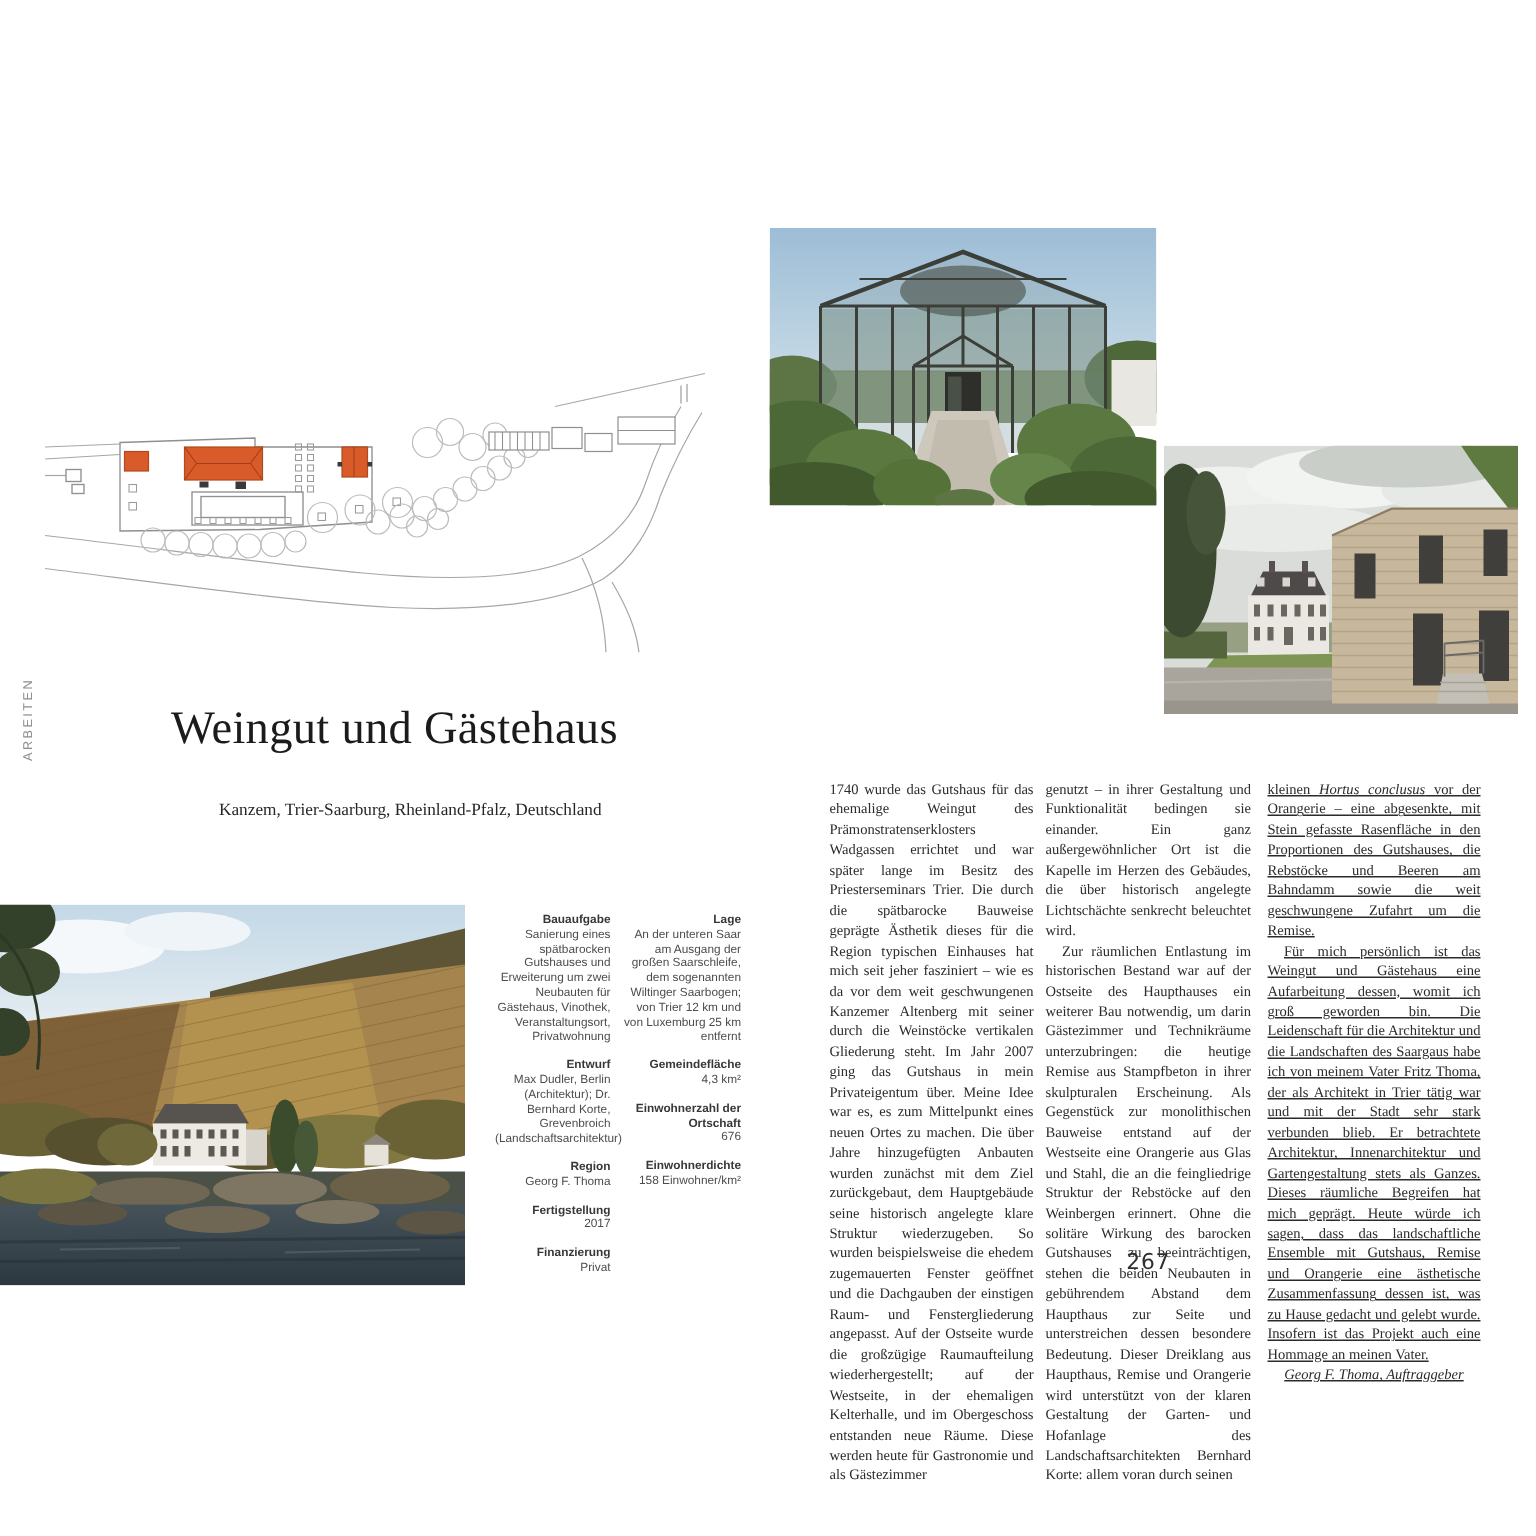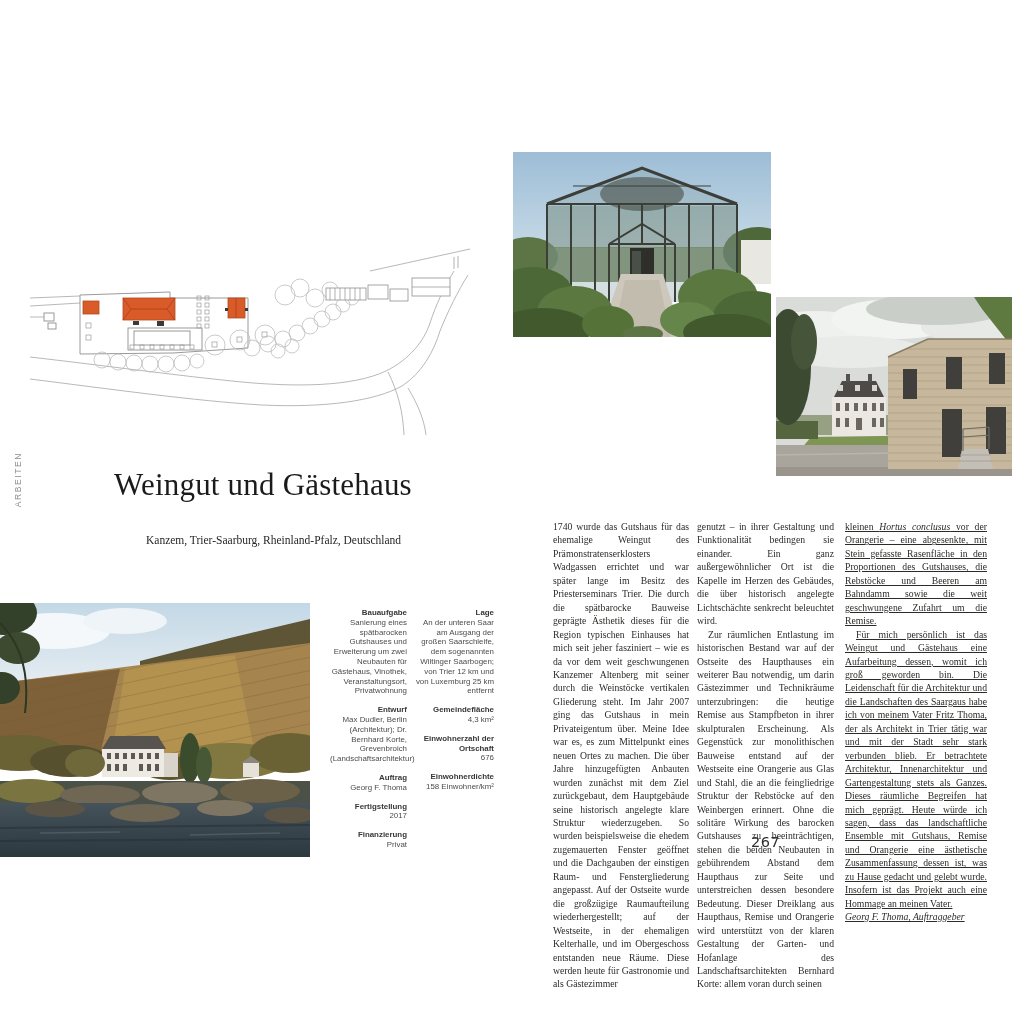--- a/index.html
+++ b/index.html
@@ -37,21 +37,21 @@
   .article-col{
     top:520px;font-family:"Liberation Serif",serif;font-size:9.7px;line-height:13.45px;
     color:#2c2b29;text-align:justify;hyphens:auto;-webkit-hyphens:auto;
   }
   .article-col p{margin:0;}
   .article-col p.indent{text-indent:11px;}
   .col-1{left:553px;width:136px;}
   .col-2{left:697px;width:137px;}
   .col-3{left:845px;width:142px;text-decoration:underline;}
   .italic{font-style:italic;}
-  .signature{margin-top:13px;font-style:italic;text-align:left;}
+  .signature{margin-top:13px;font-style:italic;text-align:center;}
 
   .page-number{
     left:697px;top:834px;width:137px;text-align:center;
     font-family:"DejaVu Sans",sans-serif;font-size:14.5px;color:#2f2f2f;letter-spacing:.5px;
   }
 
   .photo{position:absolute;overflow:hidden;}
   .photo svg,.plan svg{display:block;}
 </style>
 </head>
@@ -362,21 +362,21 @@
 <div class="abs meta-col meta-col-1">
   <div class="meta-item">
     <div class="meta-label">Bauaufgabe</div>
     <div class="meta-value">Sanierung eines spätbarocken Gutshauses und Erweiterung um zwei Neubauten für Gästehaus, Vinothek, Veranstaltungsort, Privatwohnung</div>
   </div>
   <div class="meta-item">
     <div class="meta-label">Entwurf</div>
     <div class="meta-value">Max Dudler, Berlin (Architektur); Dr. Bernhard Korte, Grevenbroich (Landschaftsarchitektur)</div>
   </div>
   <div class="meta-item">
-    <div class="meta-label">Auftrag</div>
+    <div class="meta-label">Region</div>
     <div class="meta-value">Georg F. Thoma</div>
   </div>
   <div class="meta-item">
     <div class="meta-label">Fertigstellung</div>
     <div class="meta-value">2017</div>
   </div>
   <div class="meta-item">
     <div class="meta-label">Finanzierung</div>
     <div class="meta-value">Privat</div>
   </div>

